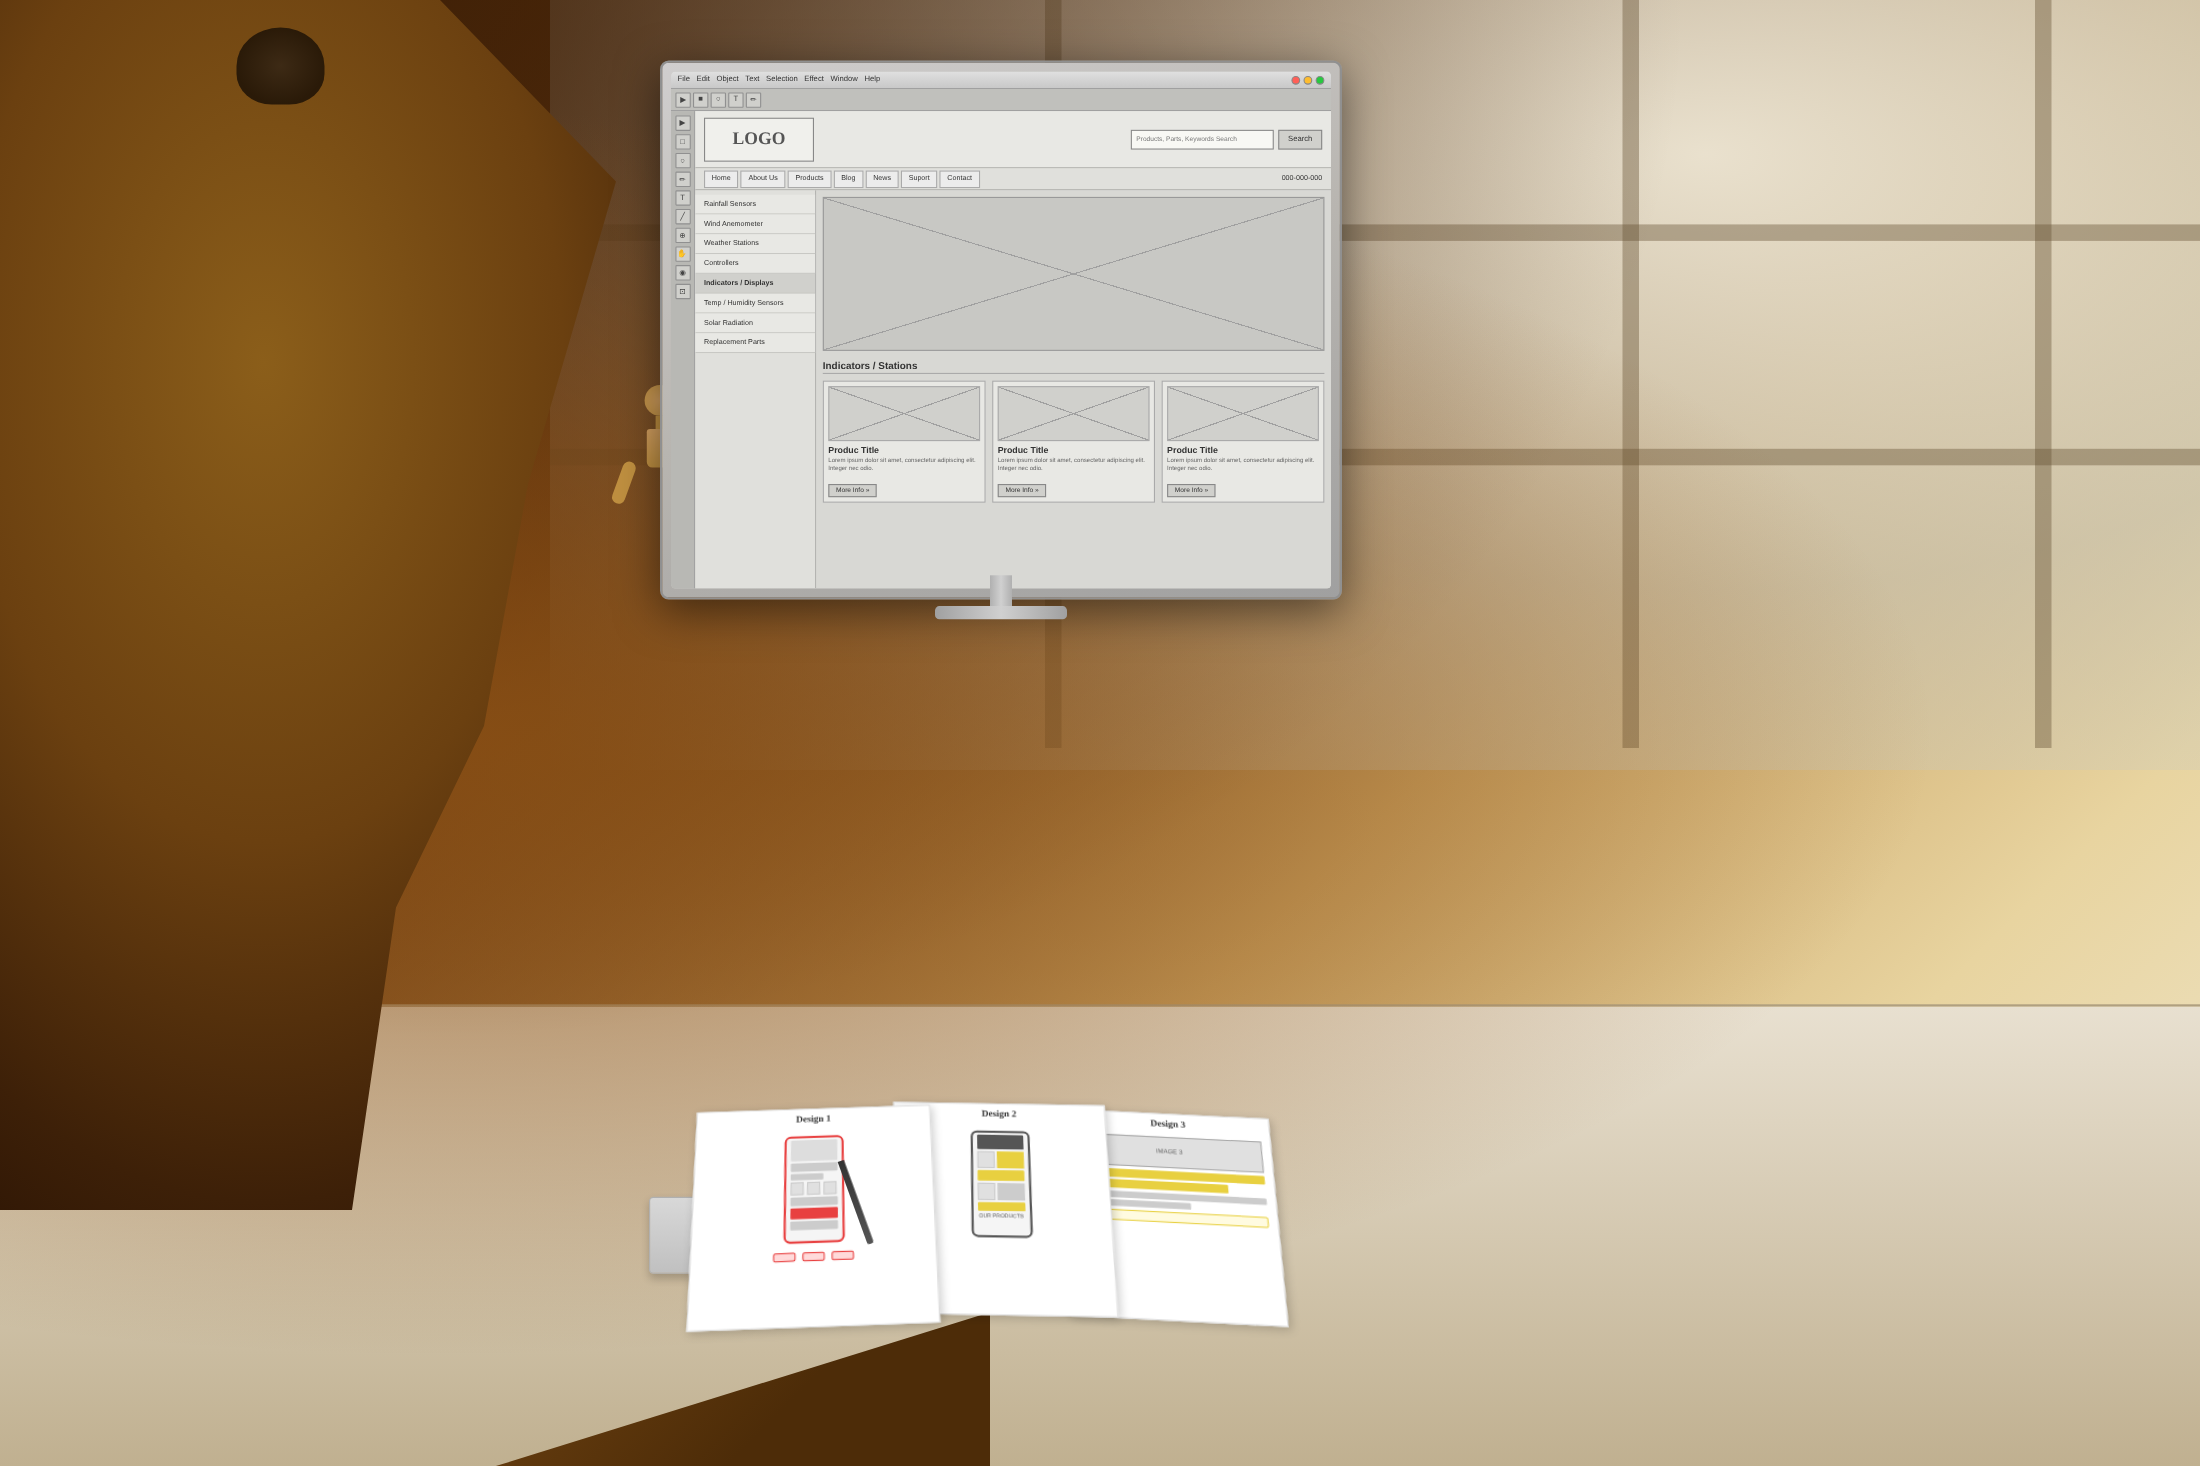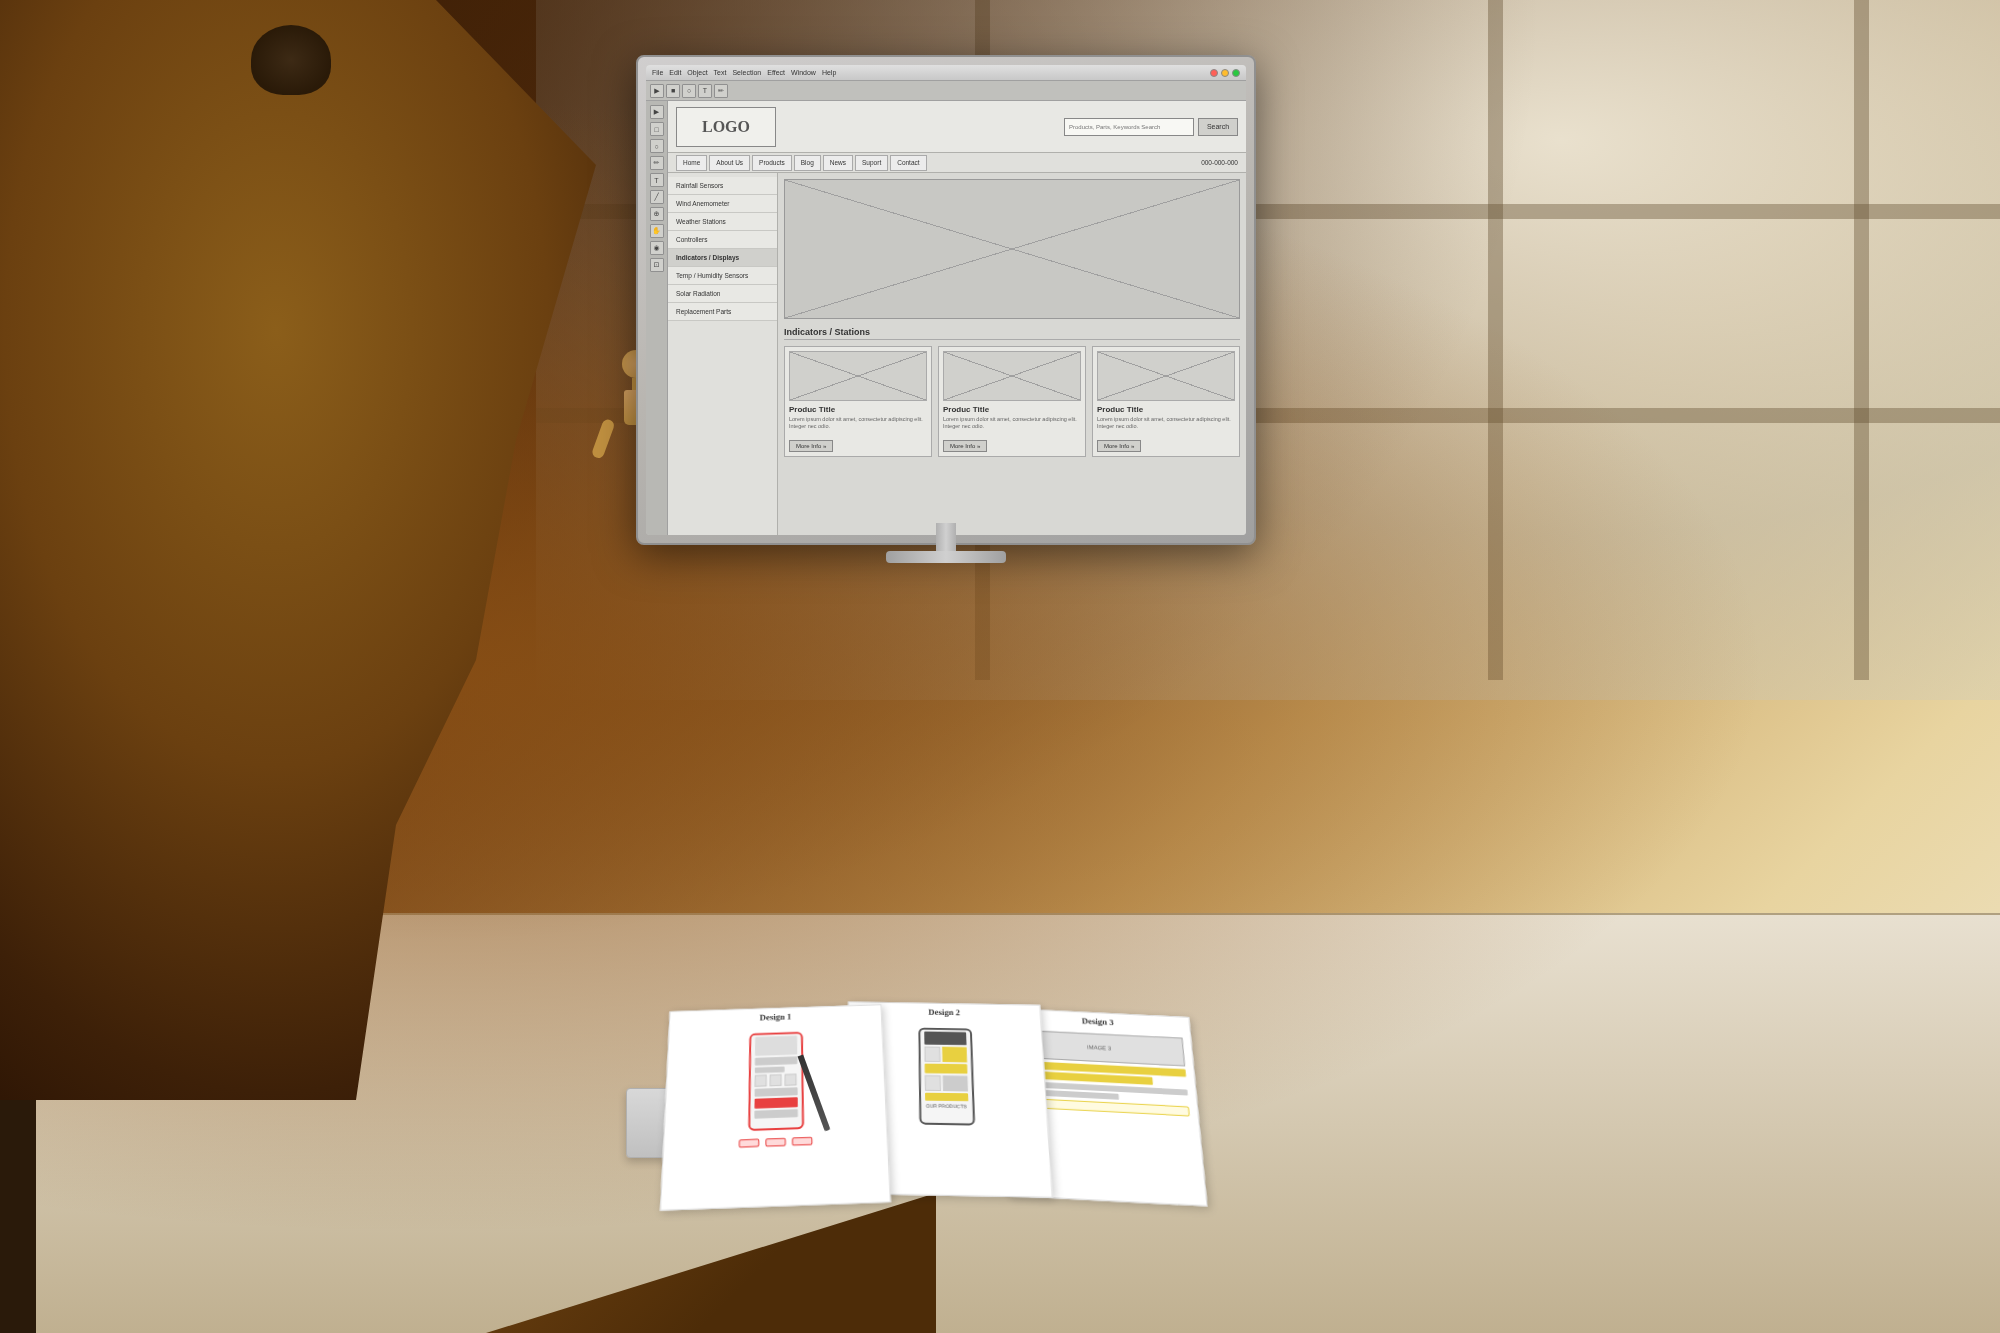--- a/index.html
+++ b/index.html
@@ -11,21 +11,20 @@
       background: #2a1a0a;
       font-family: Arial, sans-serif;
       position: relative;
     }
 
     
     .bg-scene {
       position: absolute;
       inset: 0;
       background: linear-gradient(135deg, #3d2008 0%, #6b3a12 30%, #c8a060 60%, #e8d4a0 80%, #f0e8d0 100%);
-      margin-left: 36px;
     }
 
     
     .desk {
       position: absolute;
       bottom: 0; left: 0; right: 0;
       height: 420px;
       background: linear-gradient(180deg, #e8e0d0 0%, #d4c8b0 50%, #c0b090 100%);
       border-top: 2px solid #b0a080;
     }

